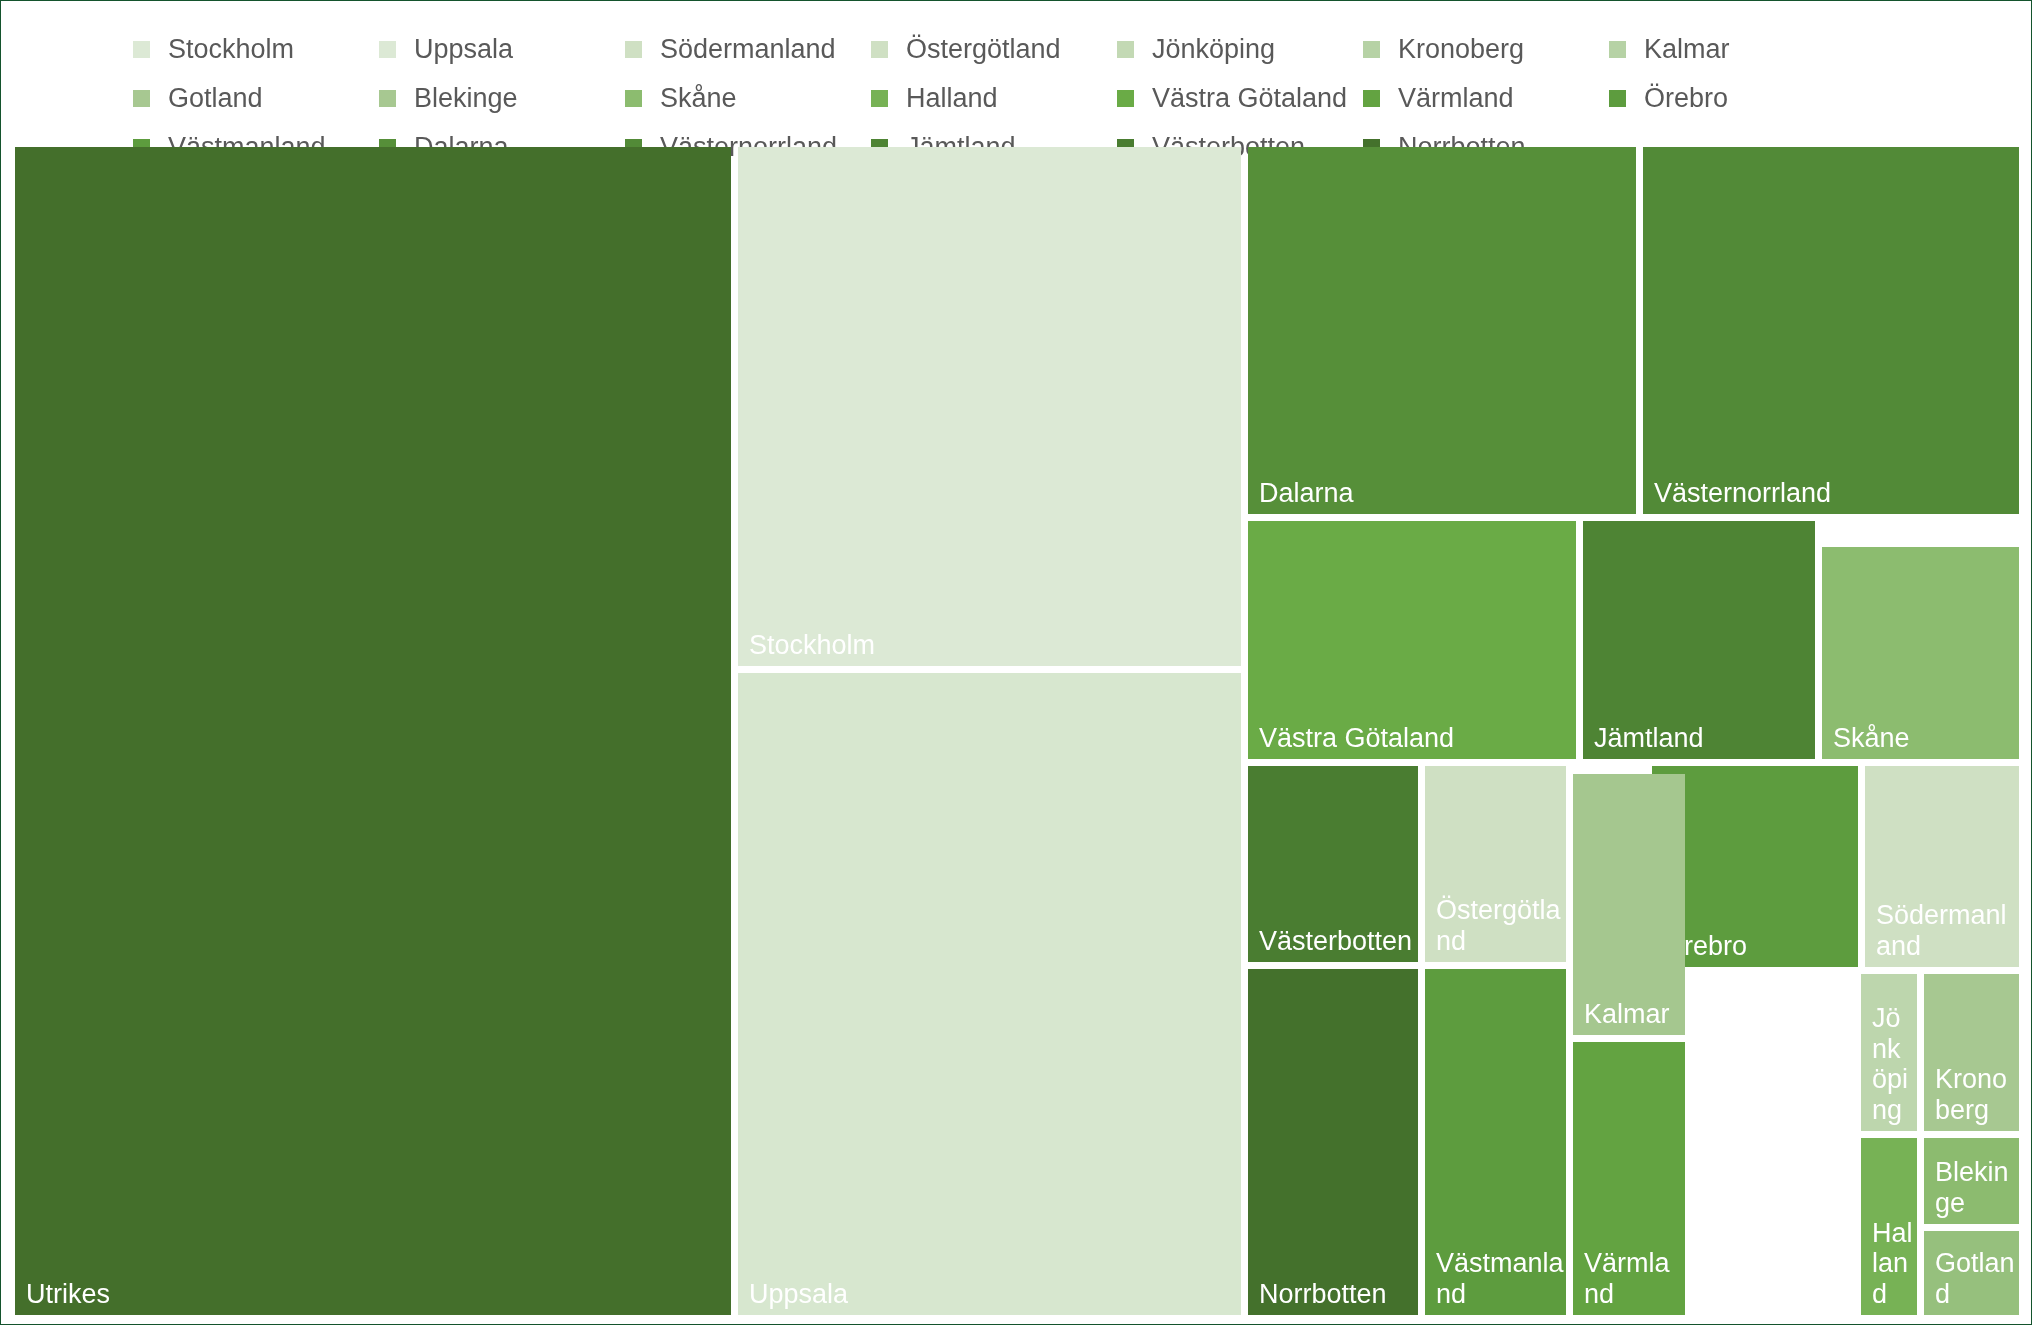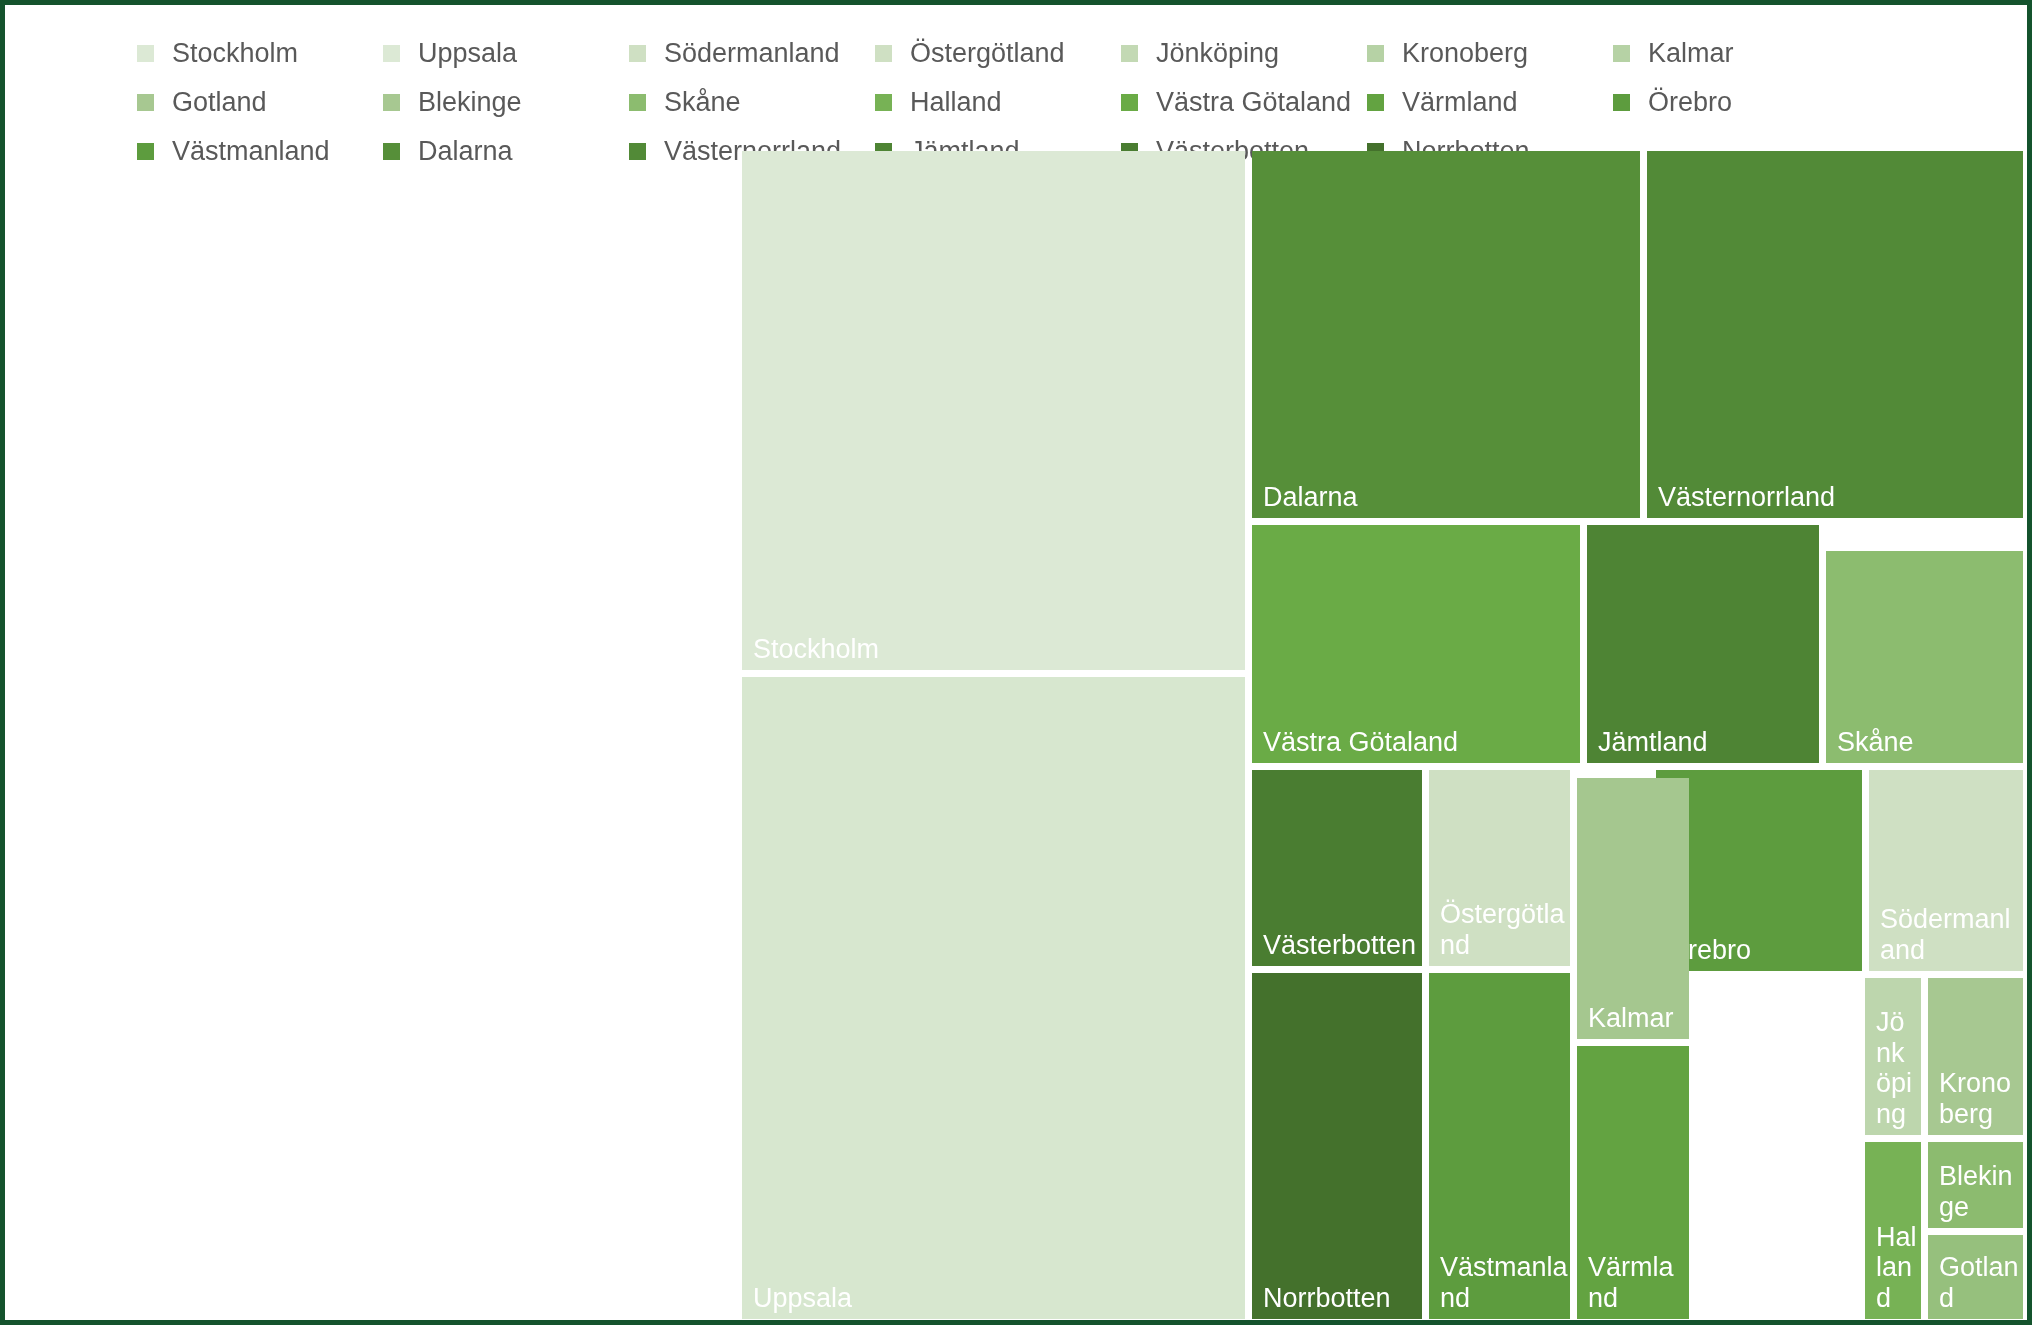--- a/index.html
+++ b/index.html
@@ -12,21 +12,21 @@
     height: 1325px;
     font-family: "Liberation Sans", sans-serif;
     overflow: hidden;
   }
   #root {
     position: relative;
     width: 2032px;
     height: 1325px;
     background: #ffffff;
     box-sizing: border-box;
-    border: 5px solid #14532d;
+    border: 1px solid #14532d;
   }
 
   
   #legend {
     position: absolute;
     left: 0;
     top: 0;
     width: 2032px;
     height: 178px;
     box-sizing: border-box;
@@ -176,20 +176,23 @@
           <span class="legend-label">Västerbotten</span>
         </div>
         <div class="legend-item">
           <span class="legend-swatch" style="background: rgb(68, 113, 44);"></span>
           <span class="legend-label">Norrbotten</span>
         </div>
       </div>
   </div>
 
   <div id="treemap">
+      <div class="tile" style="left: 0px; top: 0px; width: 716px; height: 1168px; background: rgb(68, 111, 43);">
+        <span class="tile-label">Utrikes</span>
+      </div>
       <div class="tile" style="left: 723px; top: 0px; width: 503px; height: 519px; background: rgb(220, 233, 213);">
         <span class="tile-label">Stockholm</span>
       </div>
       <div class="tile" style="left: 723px; top: 526px; width: 503px; height: 642px; background: rgb(215, 231, 207);">
         <span class="tile-label">Uppsala</span>
       </div>
       <div class="tile" style="left: 1233px; top: 0px; width: 388px; height: 367px; background: rgb(86, 143, 57);">
         <span class="tile-label">Dalarna</span>
       </div>
       <div class="tile" style="left: 1628px; top: 0px; width: 376px; height: 367px; background: rgb(82, 138, 55);">

